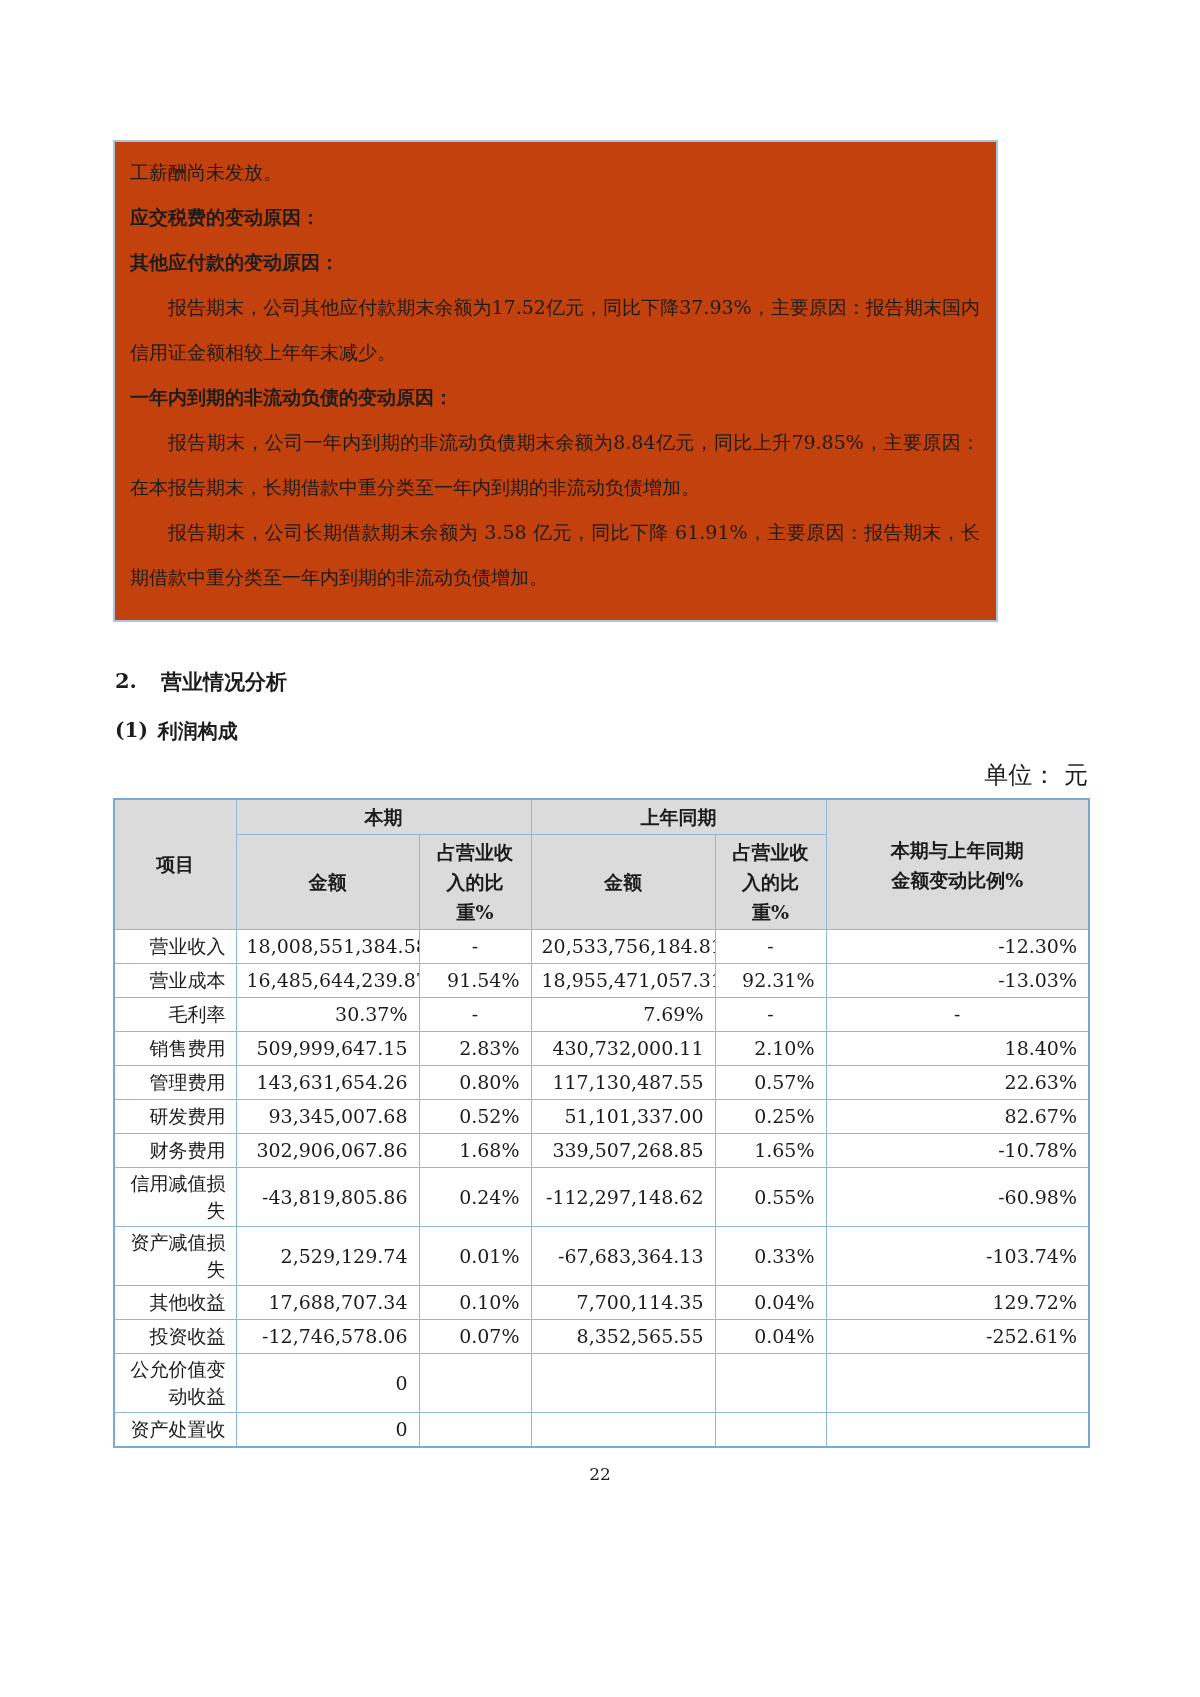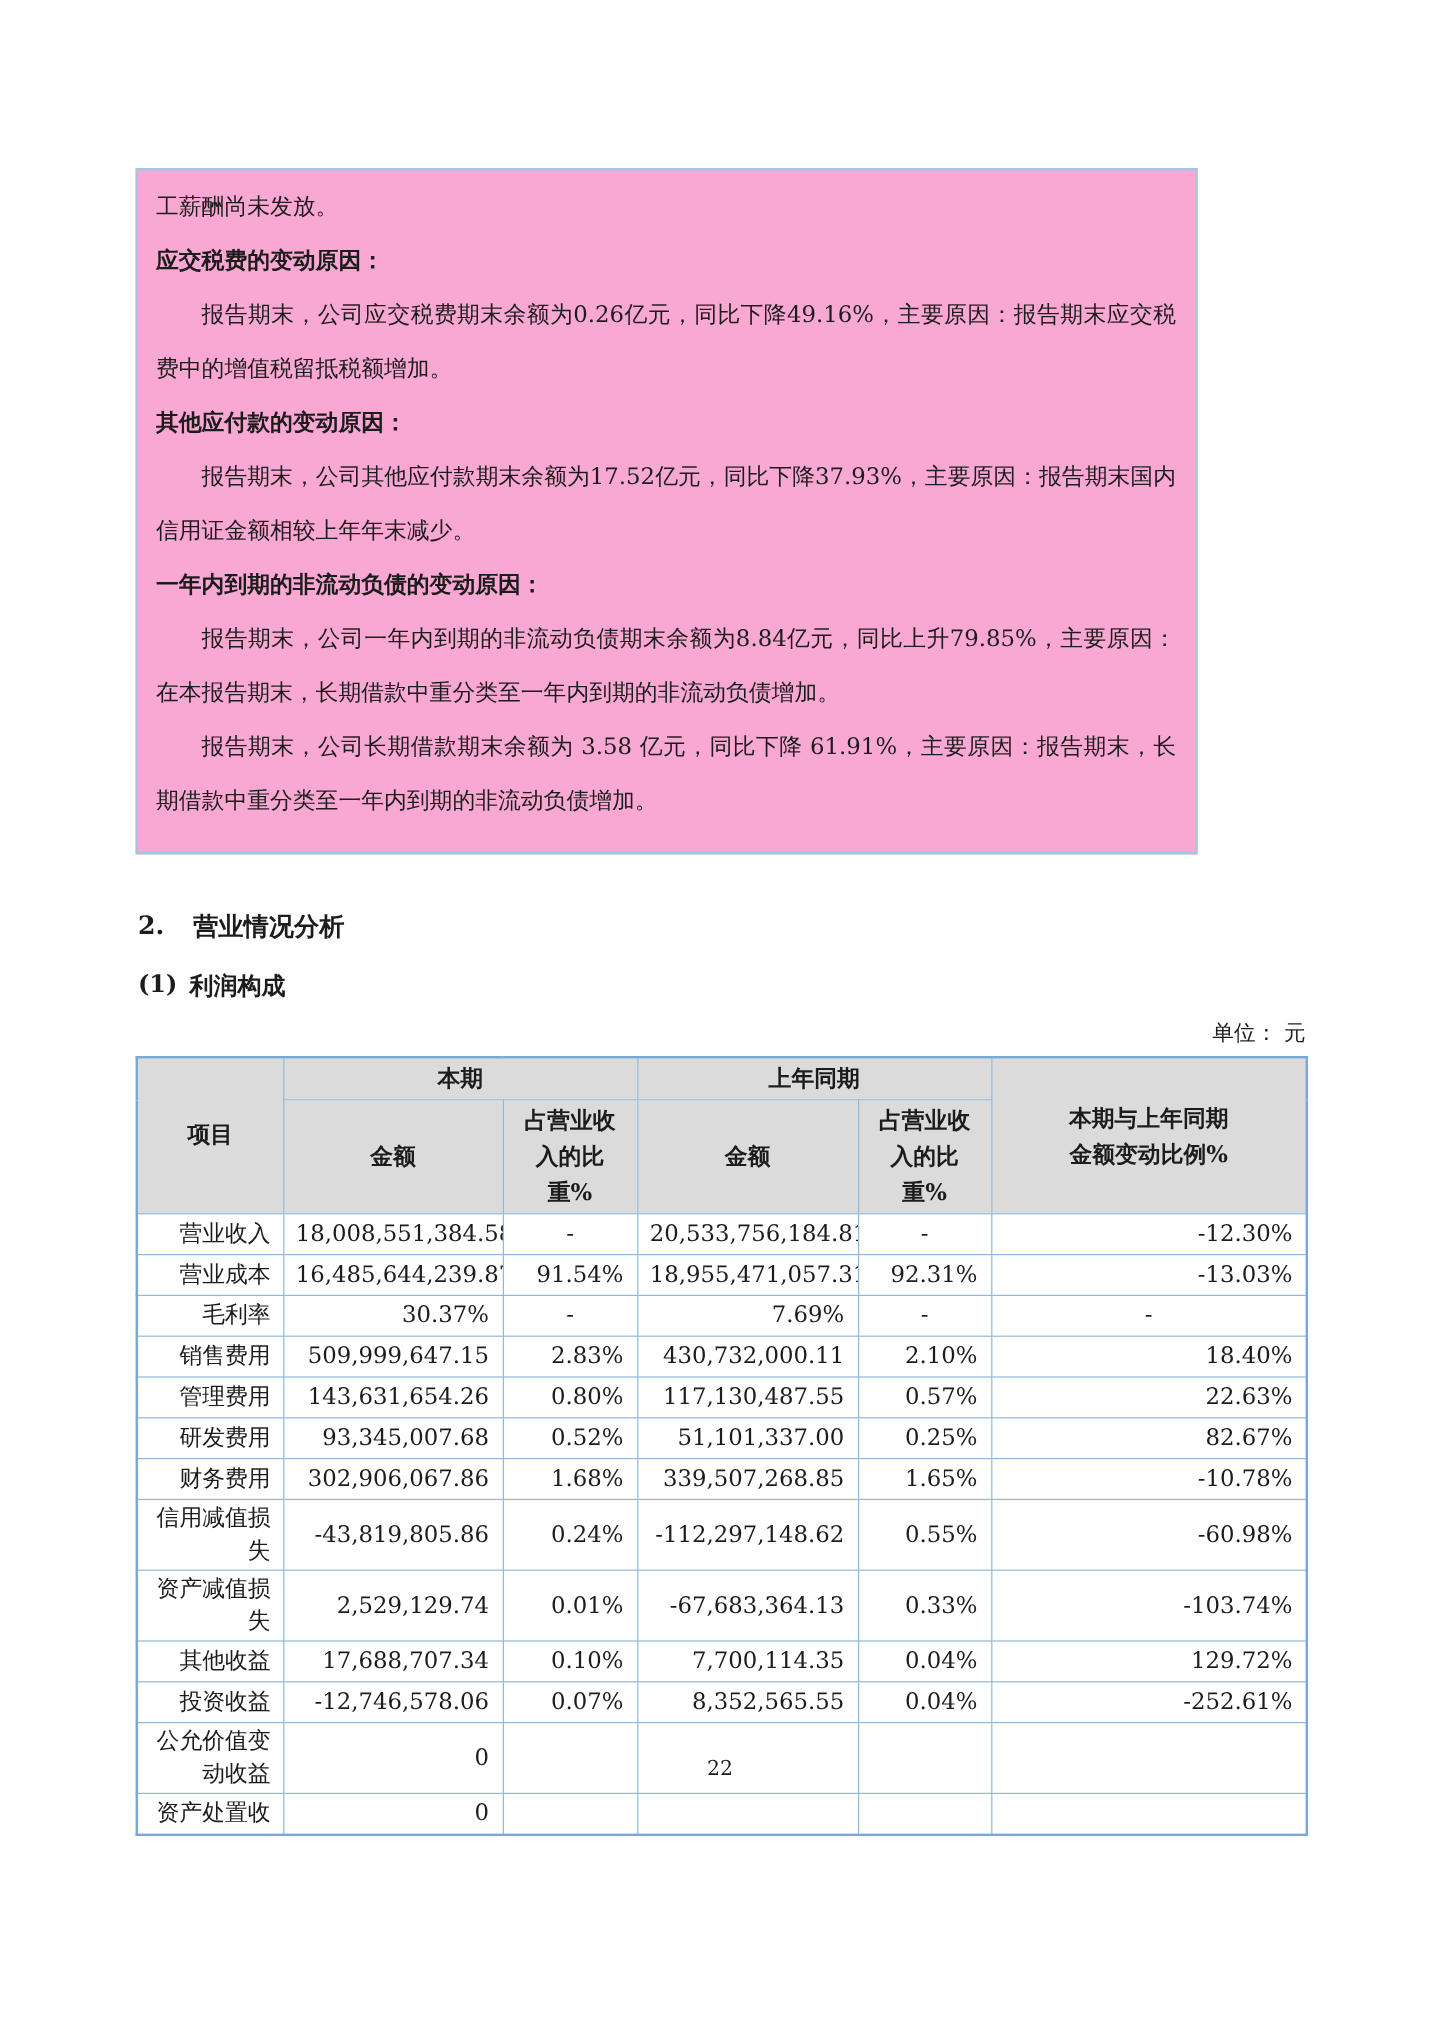--- a/index.html
+++ b/index.html
@@ -21,21 +21,21 @@
     left:113px;
     top:140px;
     width:975px;
   }
   
   .callout-box {
     width:885px;
     box-sizing:border-box;
     border:2px solid #a5c6e2;
     padding:8px 16px 20px 15px;
-    background:#f9a8d4;
+    background:#c2410c;
   }
   .callout-box p {
     margin:0;
     font-size:19px;
     line-height:45px;
     text-align:justify;
   }
   .callout-box p.heading { font-weight:bold; }
   .callout-box p.indent  { text-indent:2em; }
   
@@ -49,21 +49,21 @@
   .subsec-heading {
     display:flex;
     gap:10px;
     margin:22px 0 0 2px;
     font-size:20px;
     font-weight:bold;
   }
   .unit-label {
     margin-top:14px;
     text-align:right;
-    font-size:18px;
+    font-size:24px;
   }
   
   table.profit-table {
     margin-top:7px;
     width:975px;
     border-collapse:collapse;
     table-layout:fixed;
     border:2px solid #79a9d4;
   }
   .profit-table th, .profit-table td {
@@ -98,21 +98,20 @@
 </style>
 </head>
 <body>
 
 <div class="page">
   <div class="content">
 
     <div class="callout-box">
         <p class="body">工薪酬尚未发放。</p>
         <p class="heading">应交税费的变动原因：</p>
-        <p class="body indent">报告期末，公司应交税费期末余额为0.26亿元，同比下降49.16%，主要原因：报告期末应交税费中的增值税留抵税额增加。</p>
         <p class="heading">其他应付款的变动原因：</p>
         <p class="body indent">报告期末，公司其他应付款期末余额为17.52亿元，同比下降37.93%，主要原因：报告期末国内信用证金额相较上年年末减少。</p>
         <p class="heading">一年内到期的非流动负债的变动原因：</p>
         <p class="body indent">报告期末，公司一年内到期的非流动负债期末余额为8.84亿元，同比上升79.85%，主要原因：在本报告期末，长期借款中重分类至一年内到期的非流动负债增加。</p>
         <p class="body indent">报告期末，公司长期借款期末余额为 3.58 亿元，同比下降 61.91%，主要原因：报告期末，长期借款中重分类至一年内到期的非流动负债增加。</p>
       </div>
 
     <div class="sec-heading">
       <span>2.</span>
       <span>营业情况分析</span>

